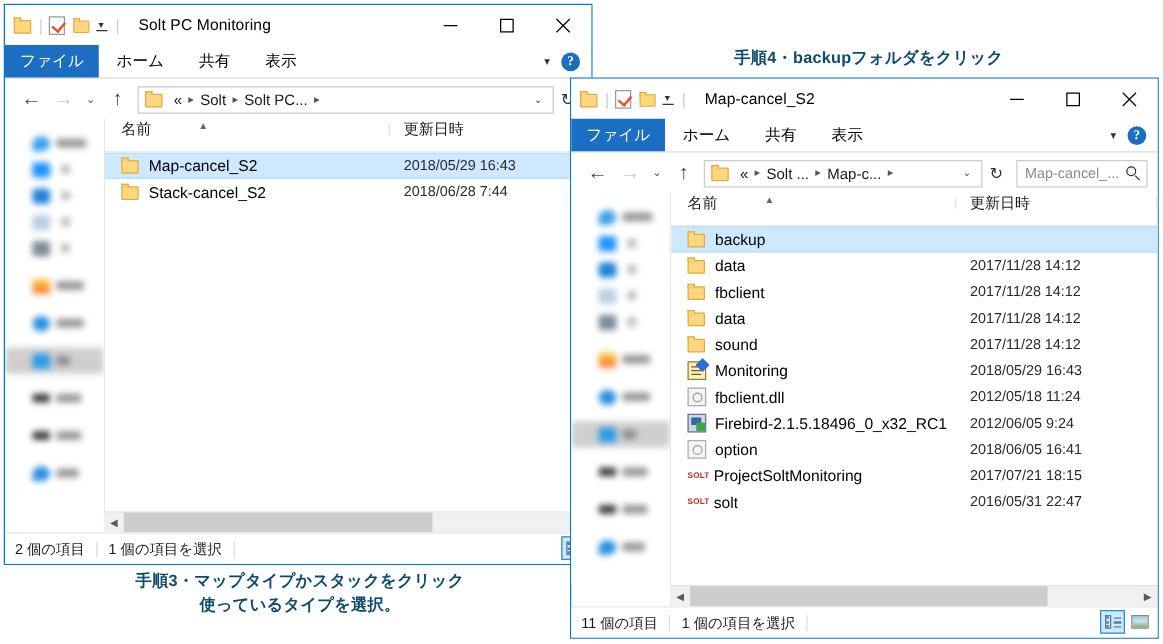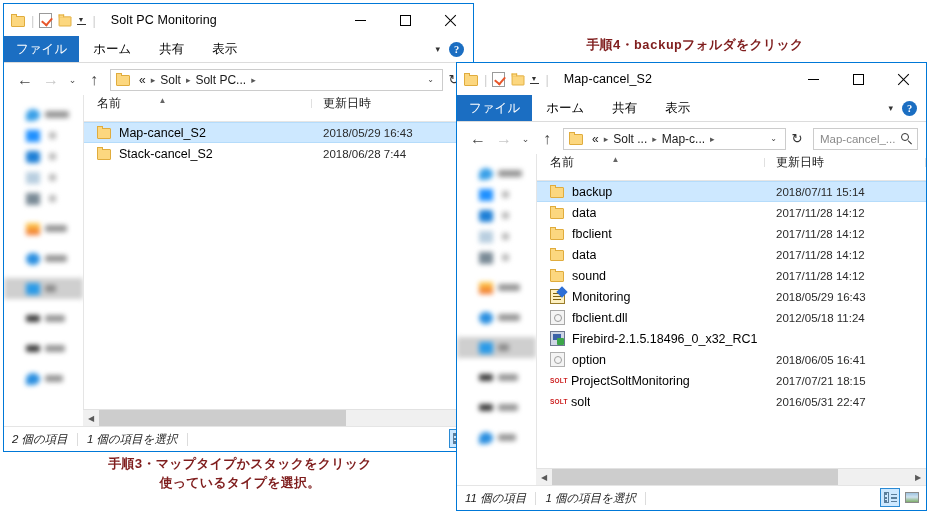--- a/index.html
+++ b/index.html
@@ -199,41 +199,41 @@
     height:16px;display:flex;align-items:center;background:#f0f0f0;
     border-top:1px solid #e2e2e2;
   }
   .hs-arrow{width:16px;text-align:center;font-size:8px;color:#5a5a5a;}
   .hs-track{flex:1;height:16px;background:#f0f0f0;position:relative;}
   .hs-thumb{position:absolute;left:0;top:0;height:16px;background:#cdcdcd;}
 
   
   .status{
     height:24px;display:flex;align-items:center;background:#fff;
-    border-top:1px solid #e5e5e5;position:relative;font-style:italic;
+    border-top:1px solid #e5e5e5;position:relative;
   }
   .st-txt{font-size:11.5px;color:#1a1a1a;padding-left:8px;}
   .st-div{width:1px;height:13px;background:#dcdcdc;margin:0 9px;}
   .viewbtns{position:absolute;right:4px;top:2px;display:flex;gap:2px;}
   .vbtn{
     width:20px;height:19px;display:flex;align-items:center;justify-content:center;
     box-sizing:border-box;
   }
   .vbtn.on{background:#cde8ff;border:1px solid #2a8ad4;}
   .det-ico{width:13px;height:11px;position:relative;}
   .det-ico .box{position:absolute;left:0;top:0;width:5px;height:11px;border:1px solid #5a7d9a;box-sizing:border-box;}
   .det-ico .d{position:absolute;left:1.3px;width:2.2px;height:2.2px;background:#5a7d9a;}
   .det-ico .ln{position:absolute;left:7px;height:1.6px;background:#5a7d9a;}
   .tile-ico{width:14px;height:11px;border:1px solid #8a8a8a;background:linear-gradient(180deg,#9fc4e0 0%,#cfe2ef 45%,#7fae6a 100%);box-sizing:border-box;}
 
   
   .annot{
-    position:absolute;text-align:center;font-size:13px;color:#7f1d1d;font-weight:bold;
+    position:absolute;text-align:center;font-size:13px;color:#0c4a6e;font-weight:bold;
     letter-spacing:.2px;line-height:19px;
-    font-family:Liberation Mono, monospace;
+    font-family:Liberation Sans, sans-serif;
   }
   #annot-top{left:515px;top:36px;width:360px;}
   #annot-bottom{left:20px;top:455px;width:440px;}
 </style>
 </head>
 <body>
 
 <div class="annot" id="annot-top">手順4・backupフォルダをクリック</div>
 
 <div class="win" id="win-left">
@@ -534,21 +534,20 @@
           <div class="col-name">名前</div>
           <div class="col-date">更新日時</div>
         </div>
         <div class="rows">
 
           <div class="row sel">
             <div class="nm">
               <span class="ico-folder"></span>
               <span class="lbl">backup</span>
             </div>
-            <div class="dt">2018/07/11 15:14</div>
           </div>
 
           <div class="row">
             <div class="nm">
               <span class="ico-folder"></span>
               <span class="lbl">data</span>
             </div>
             <div class="dt">2017/11/28 14:12</div>
           </div>
 
@@ -600,20 +599,21 @@
           </div>
 
           <div class="row">
             <div class="nm">
               <span class="fi fi-exe">
                   <span class="scr"></span>
                   <span class="arr"></span>
                 </span>
               <span class="lbl">Firebird-2.1.5.18496_0_x32_RC1</span>
             </div>
+            <div class="dt">2012/06/05 9:24</div>
           </div>
 
           <div class="row">
             <div class="nm">
               <span class="fi fi-cfg">
                   <span class="cog"></span>
                 </span>
               <span class="lbl">option</span>
             </div>
             <div class="dt">2018/06/05 16:41</div>

